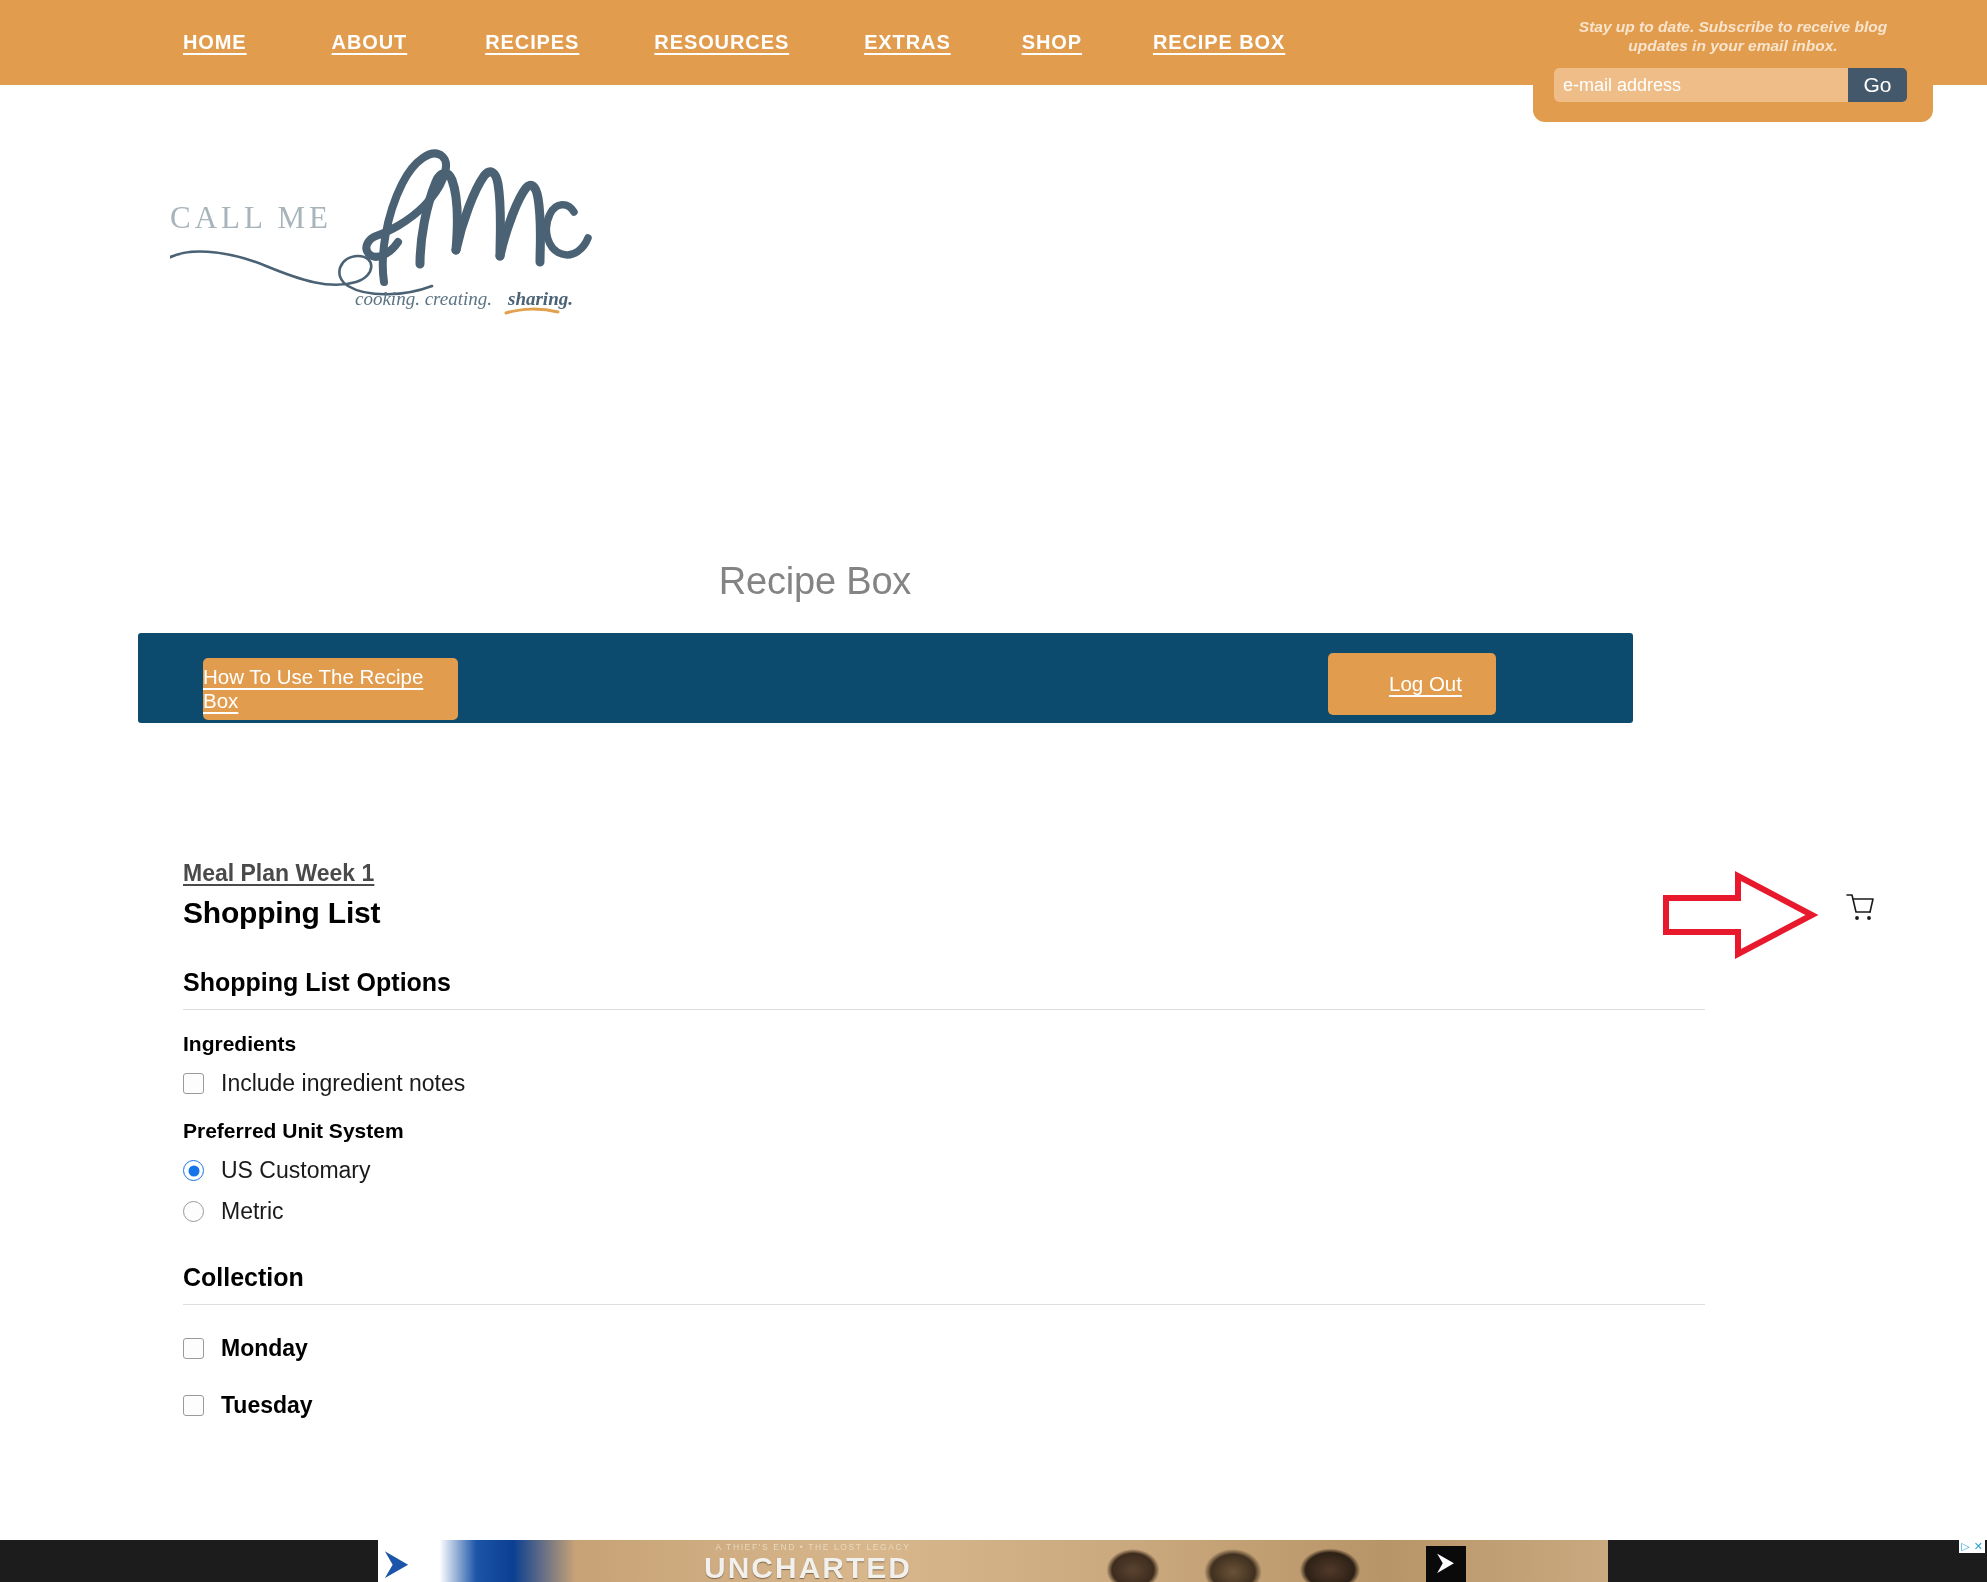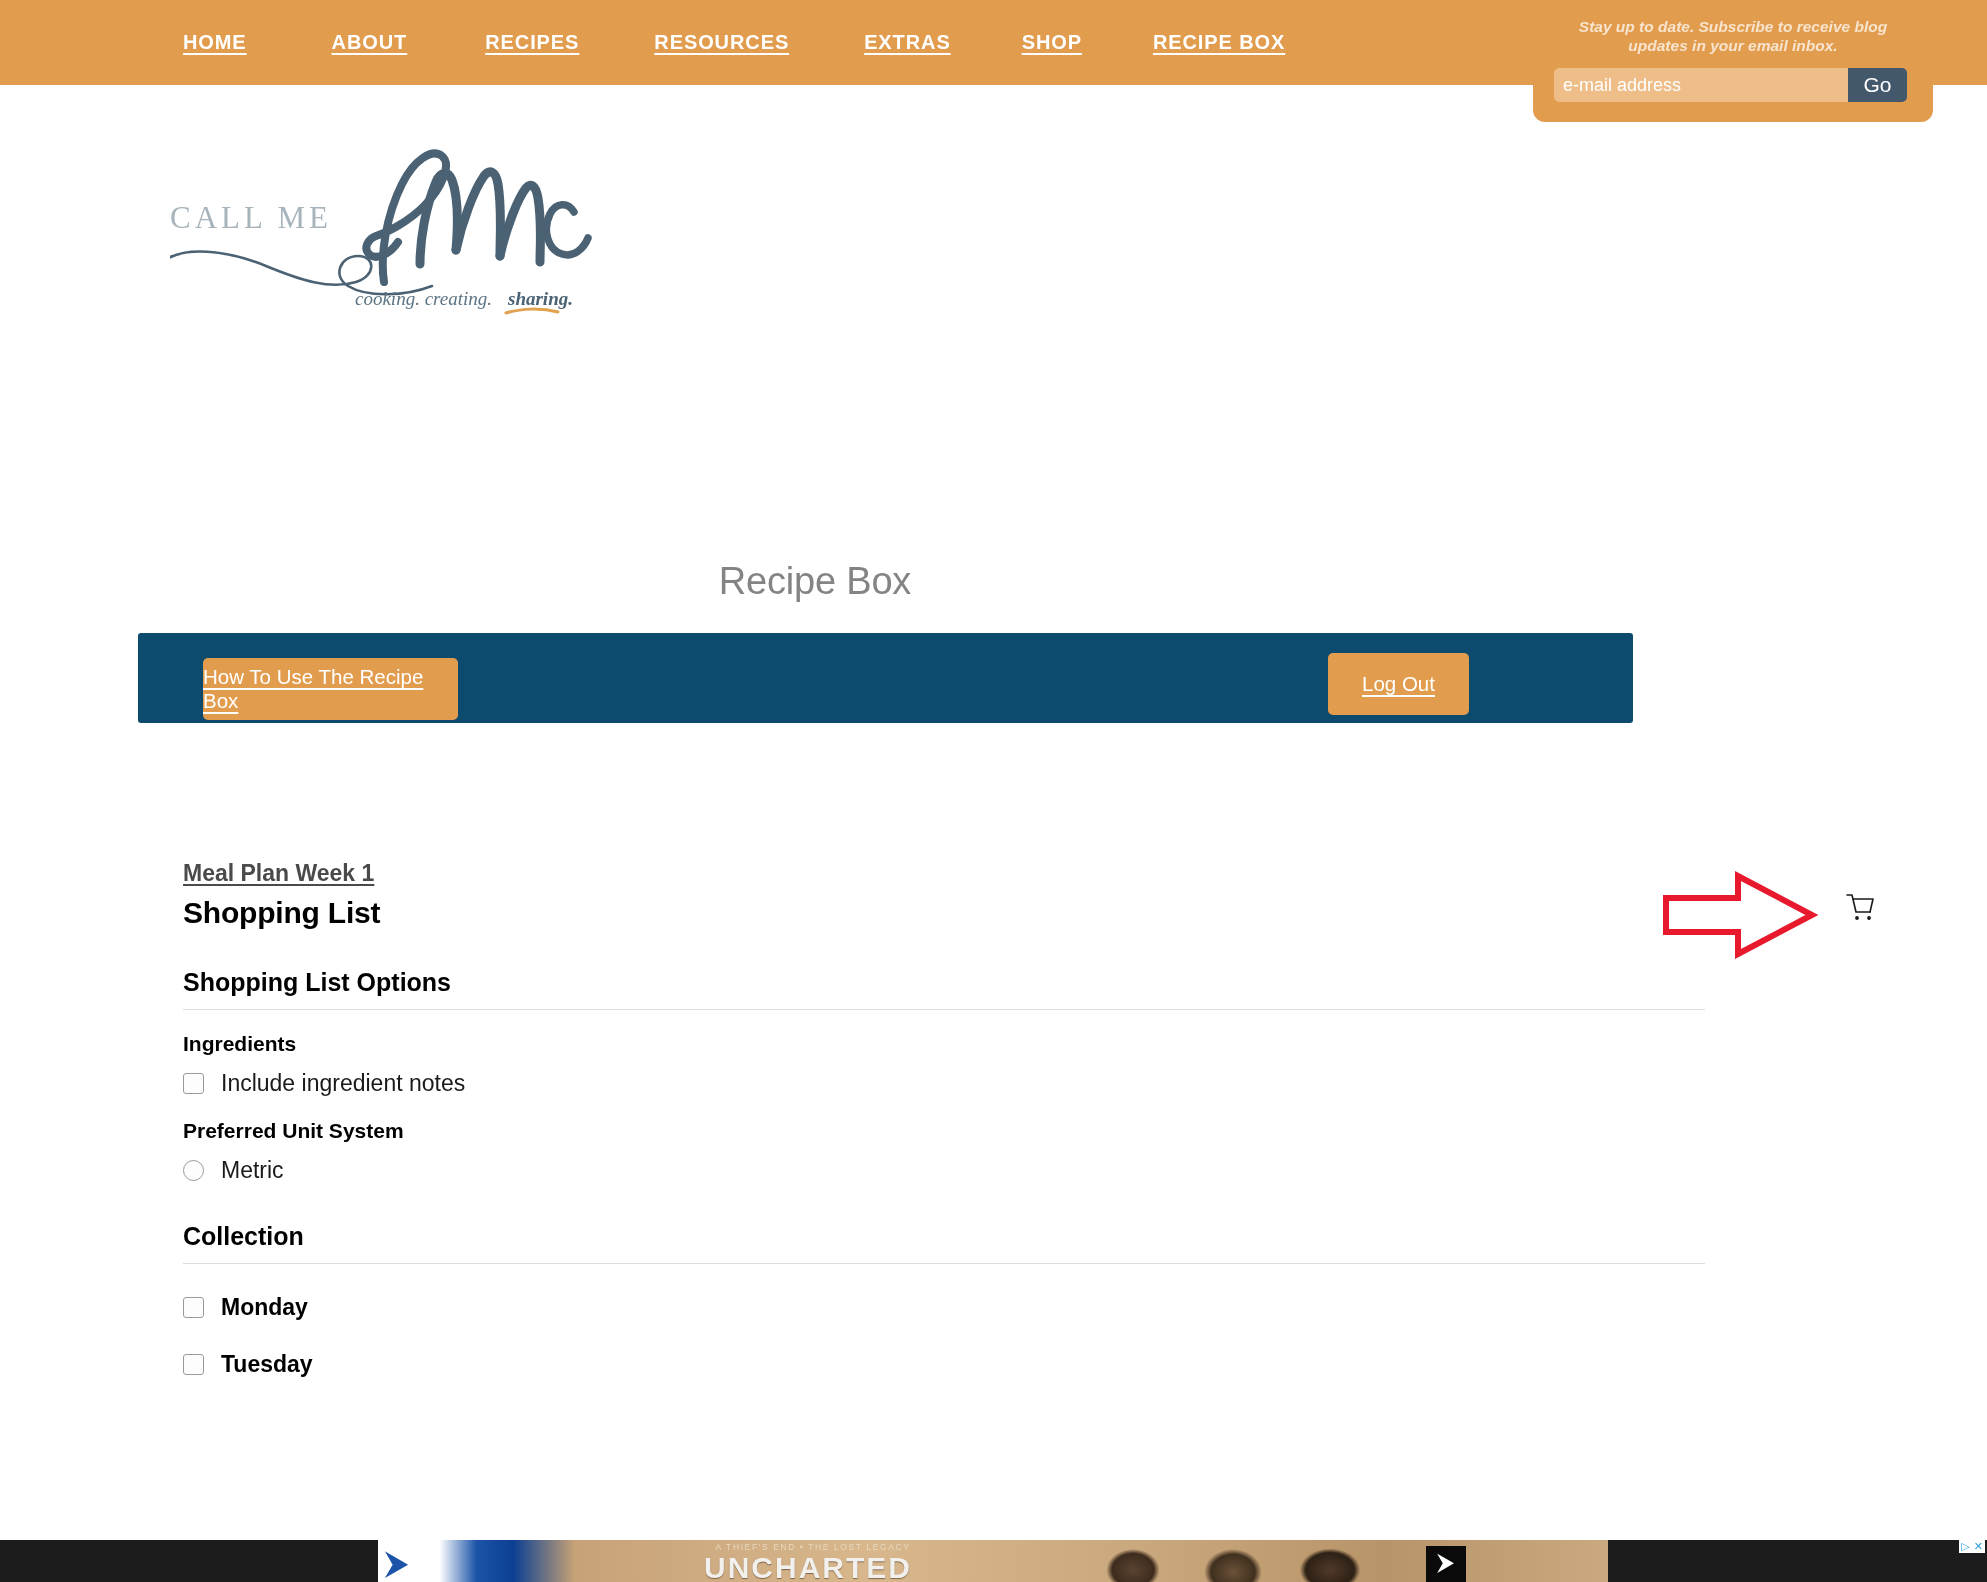--- a/index.html
+++ b/index.html
@@ -167,20 +167,21 @@
     left: 1190px;
     top: 20px;
     width: 141px;
     height: 62px;
     background: #e29c4e;
     border-radius: 5px;
     display: flex;
     align-items: center;
     justify-content: center;
     cursor: pointer;
+    padding-left: 27px;
   }
   #logout-button span {
     color: #ffffff;
     font-size: 20.5px;
     text-decoration: underline;
     text-underline-offset: 4px;
   }
 
   
   #content {
@@ -463,20 +464,24 @@
 
   <div class="opt-row">
     <span class="cb"></span>
     <span class="lbl">Include ingredient notes</span>
   </div>
 
   <div class="sub-heading">Preferred Unit System</div>
 
   <div id="unit-group">
     <div class="opt-row">
+      <span class="radio checked"></span>
+      <span class="lbl">US Customary</span>
+    </div>
+    <div class="opt-row">
       <span class="radio"></span>
       <span class="lbl">Metric</span>
     </div>
   </div>
 
   <div class="section-heading">Collection</div>
 
   <div class="collection-row">
     <span class="cb"></span>
     <span class="lbl">Monday</span>

